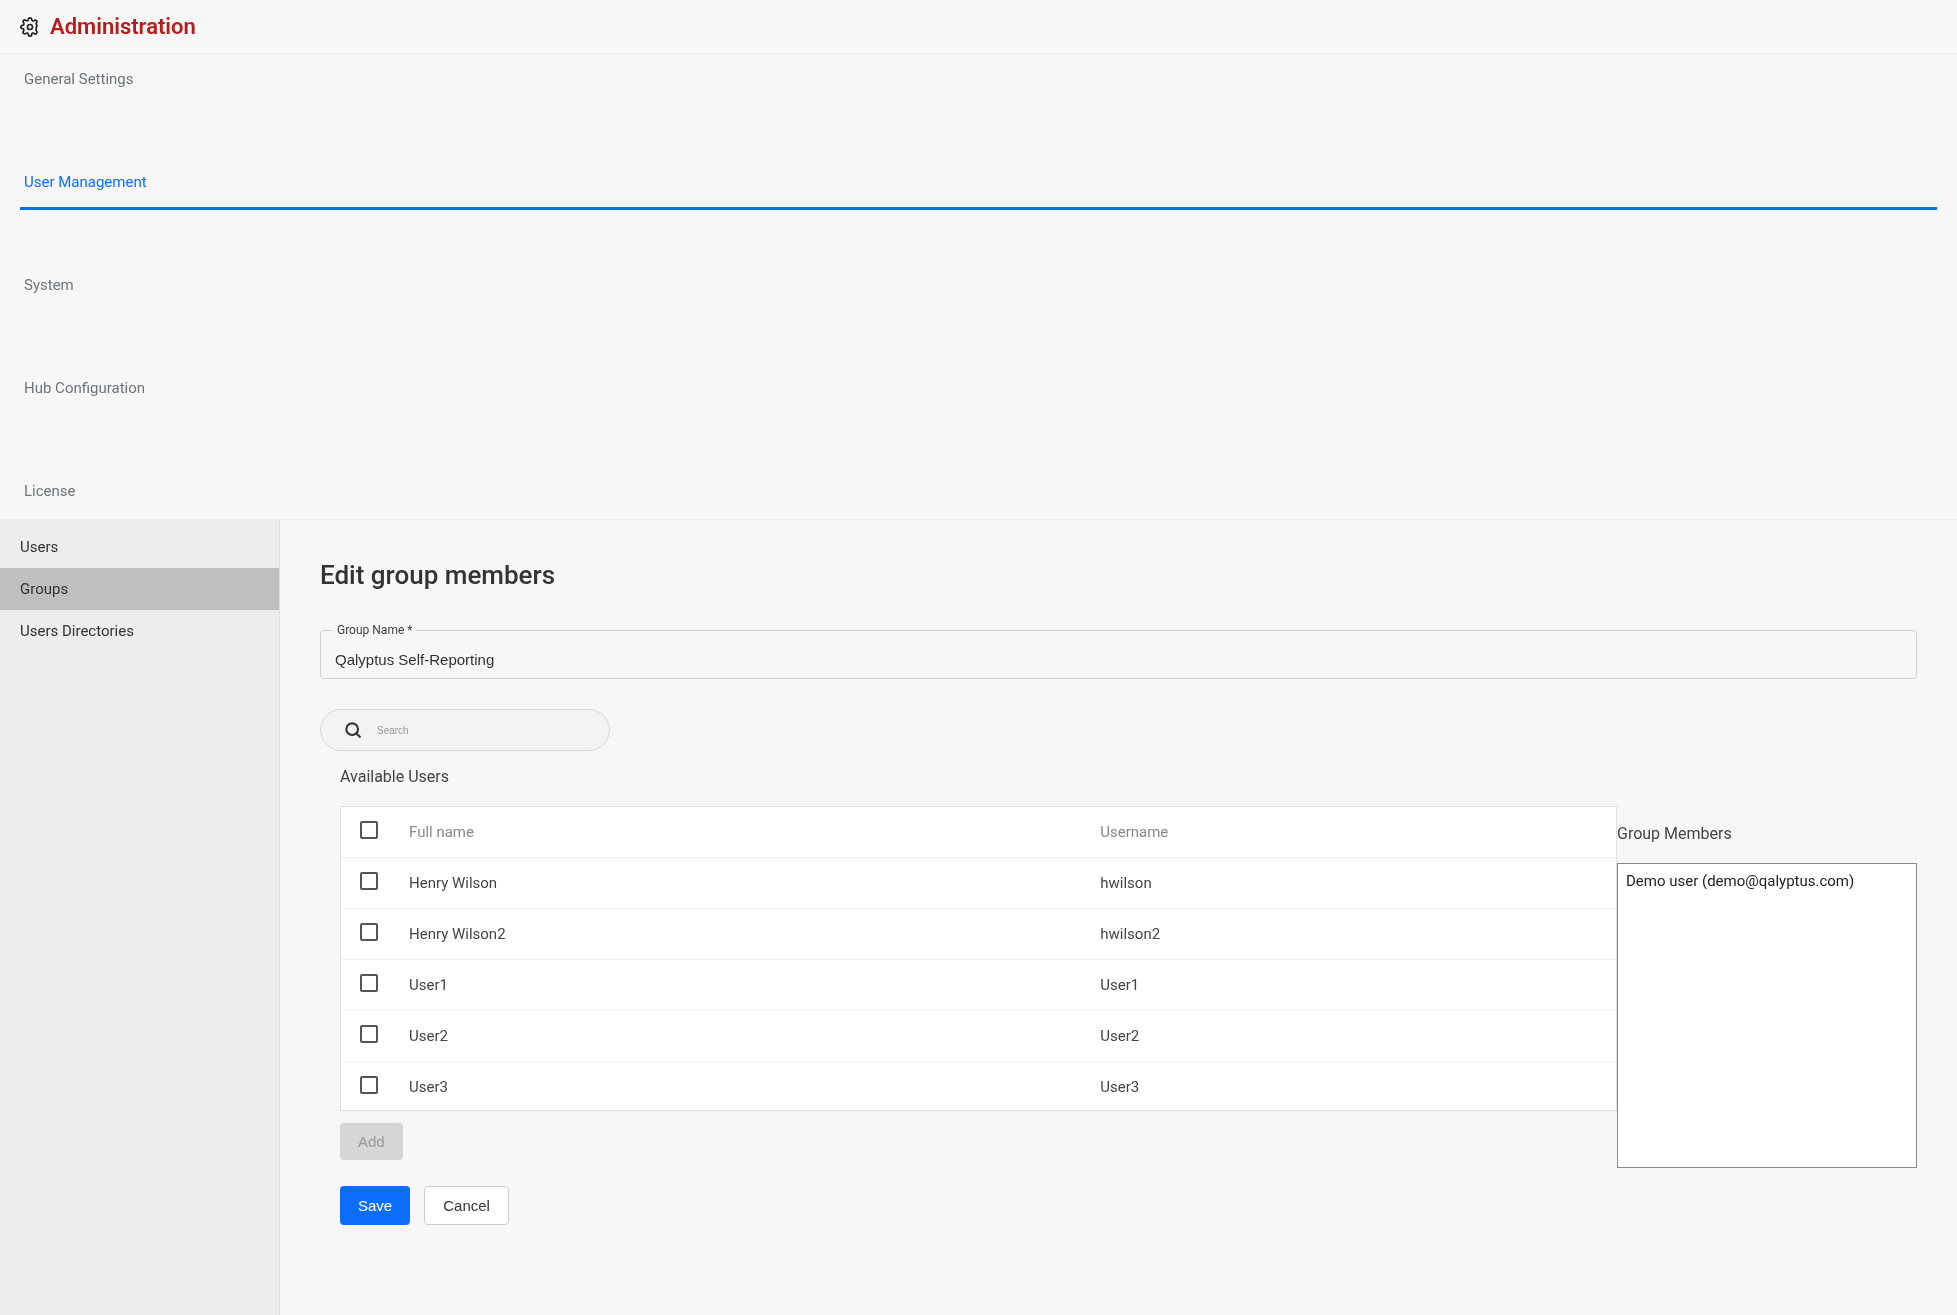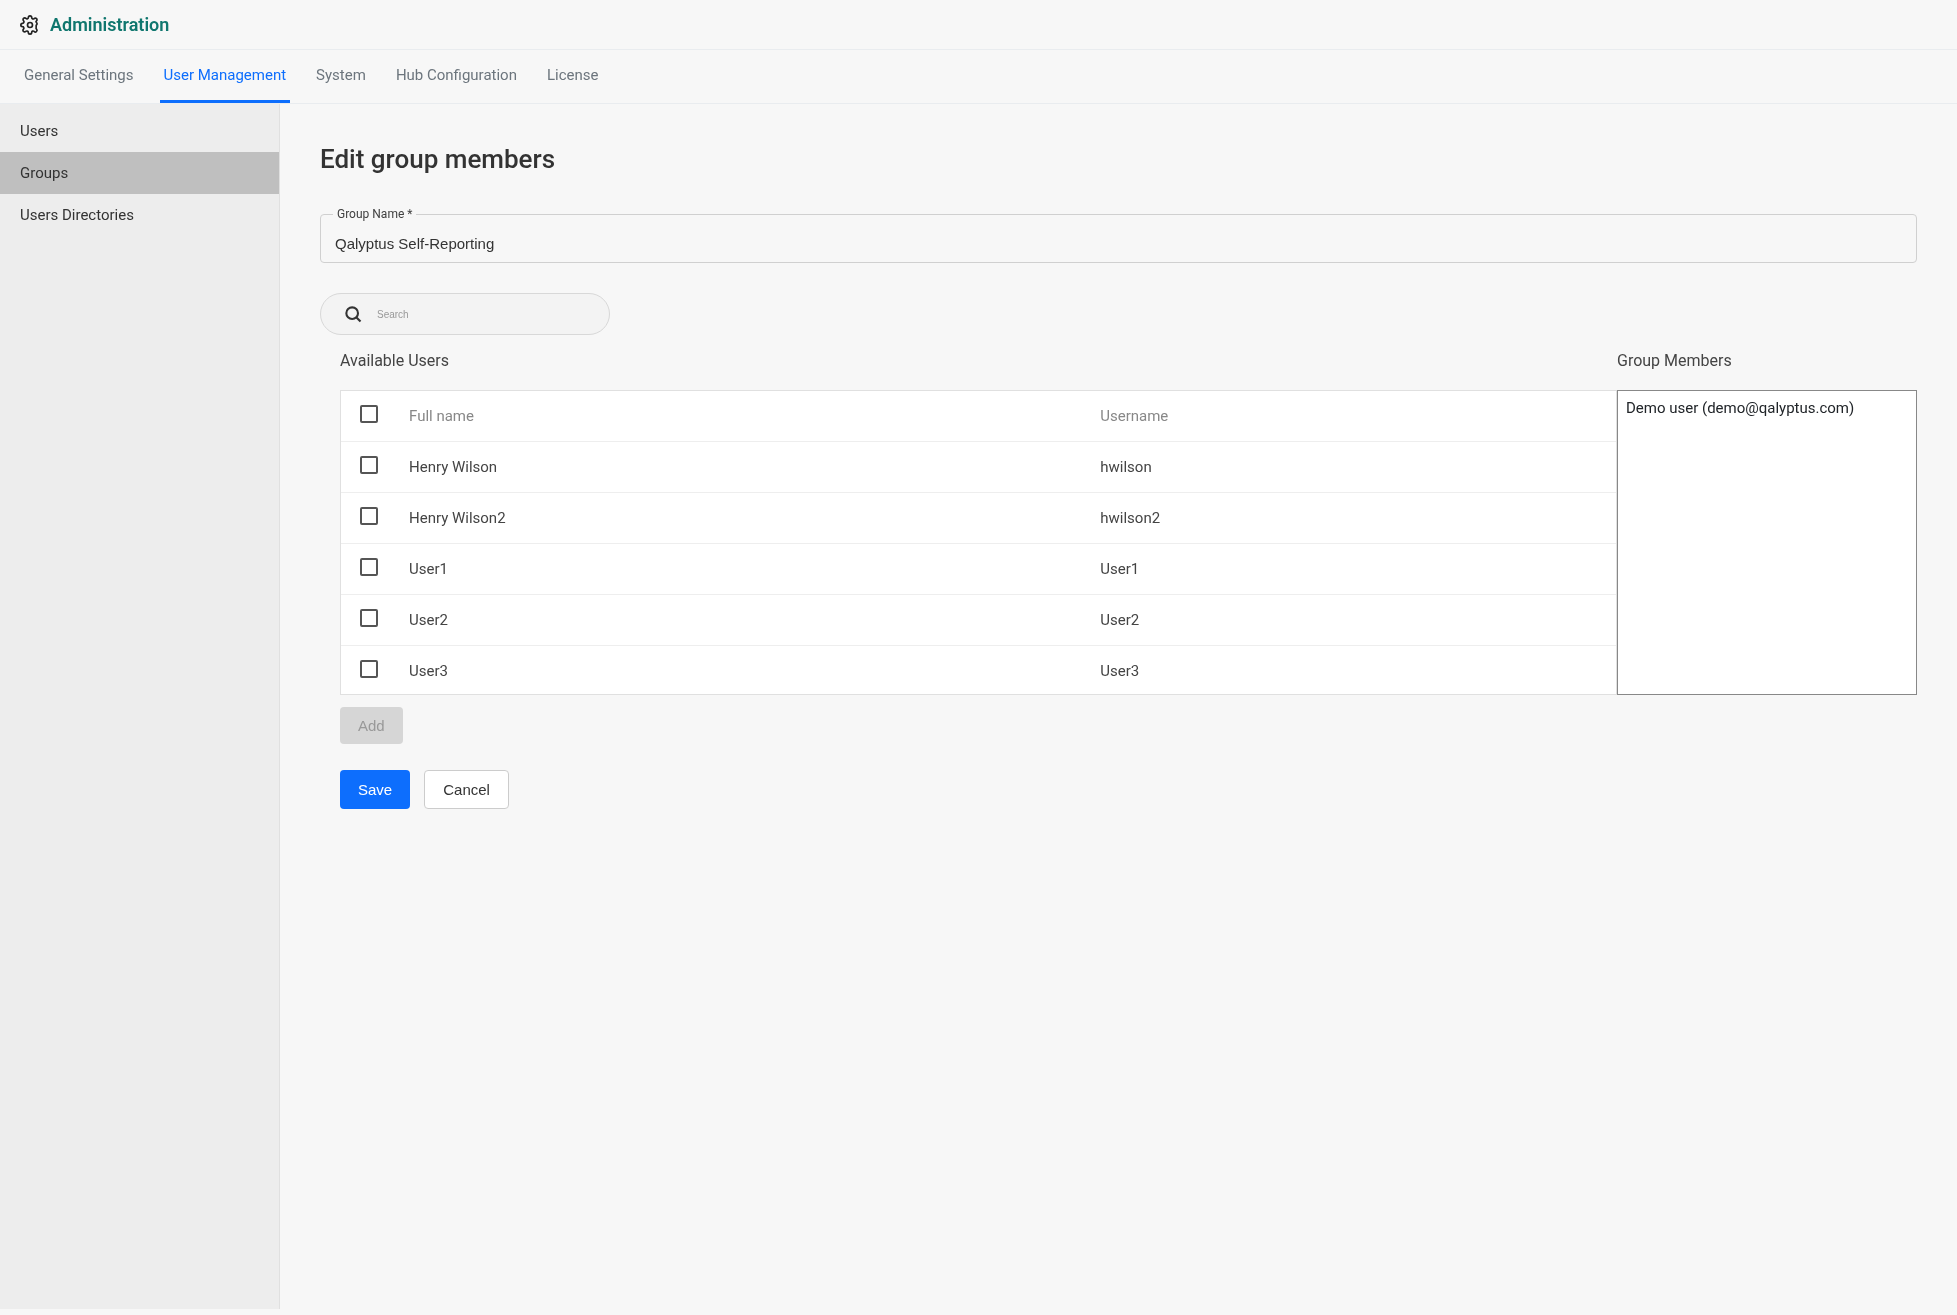--- a/index.html
+++ b/index.html
@@ -17,33 +17,34 @@
     align-items: center;
     padding: 14px 20px;
     border-bottom: 1px solid #e9ecef;
     background: #f7f7f7;
   }
   .app-header .gear-icon {
     width: 20px; height: 20px;
     margin-right: 10px;
   }
   .app-header .title {
-    font-size: 18px;
+    font-size: 22px;
     font-weight: 600;
-    color: #0f766e;
+    color: #b91c1c;
     text-align: center;
   }
 
   
   .top-tabs {
     display: flex;
-    gap: 22px;
+    gap: 50px;
     padding: 0 20px;
     border-bottom: 1px solid #e9ecef;
     background: #f7f7f7;
+    flex-direction: column;
   }
   .top-tab {
     padding: 16px 4px;
     font-size: 15px;
     color: #6c757d;
     cursor: pointer;
     border-bottom: 3px solid transparent;
   }
   .top-tab.active {
     color: #0d6efd;
@@ -127,21 +128,21 @@
     background: transparent;
     font-size: 10px;
     outline: none;
     color: #555;
     flex: 1;
   }
   .search-wrap input::placeholder { color: #999; }
 
   .columns {
     display: flex;
-    align-items: flex-start;
+    align-items: center;
     padding-left: 20px;
   }
   .col-left { flex: 1.05; }
   .col-right { width: 300px; }
 
   .section-label {
     font-size: 16px;
     color: #444;
     margin-bottom: 20px;
   }

